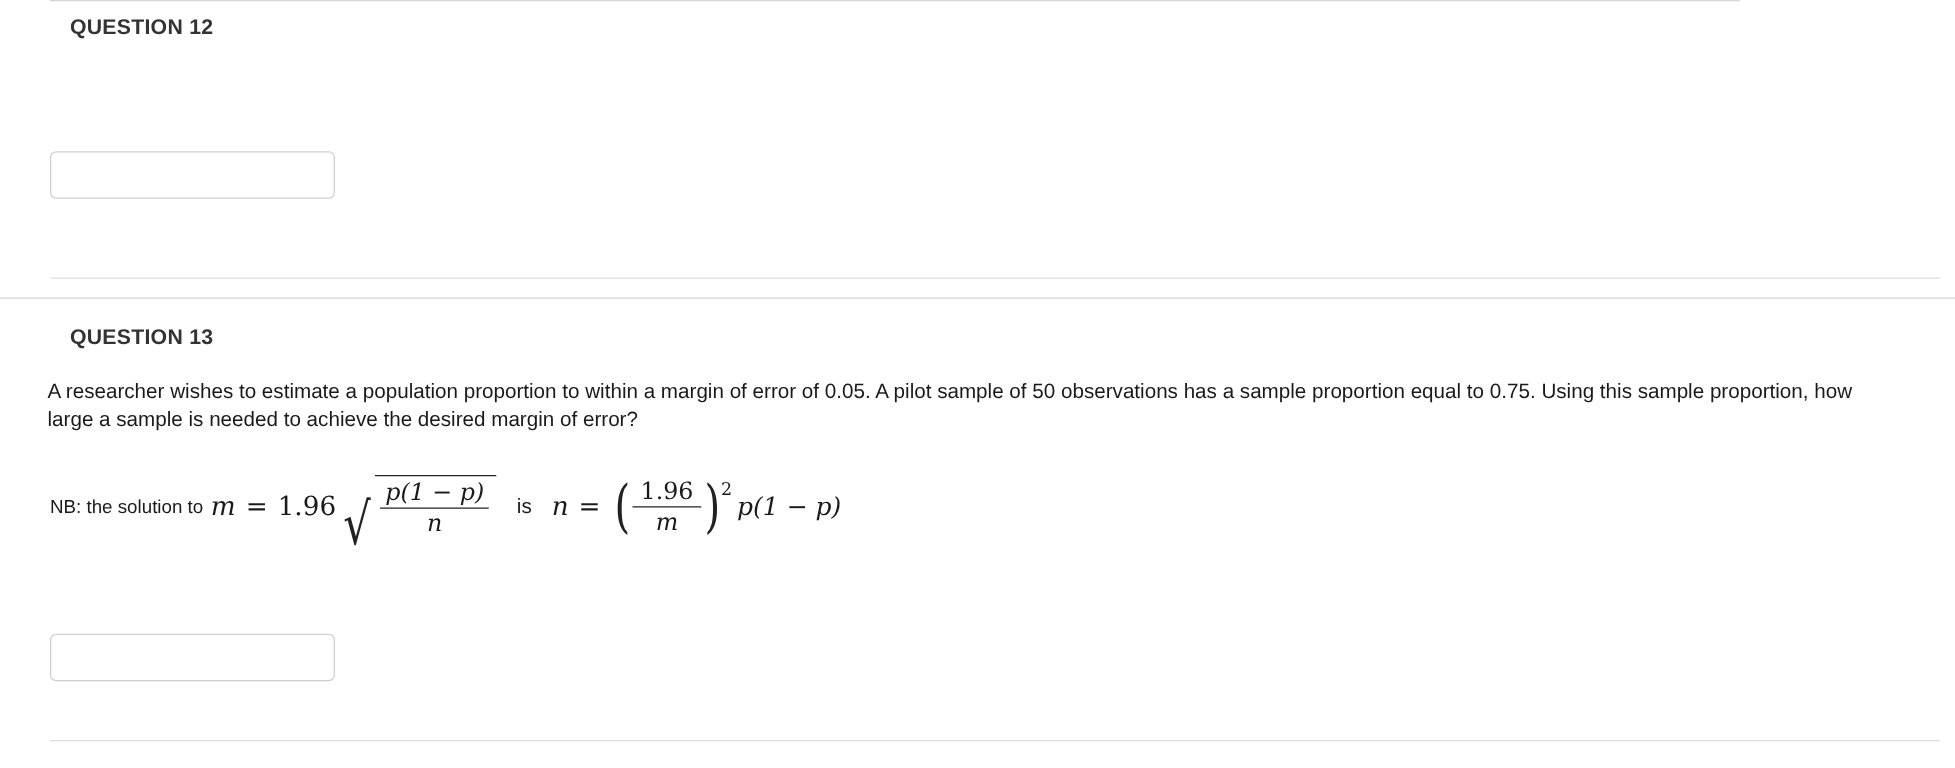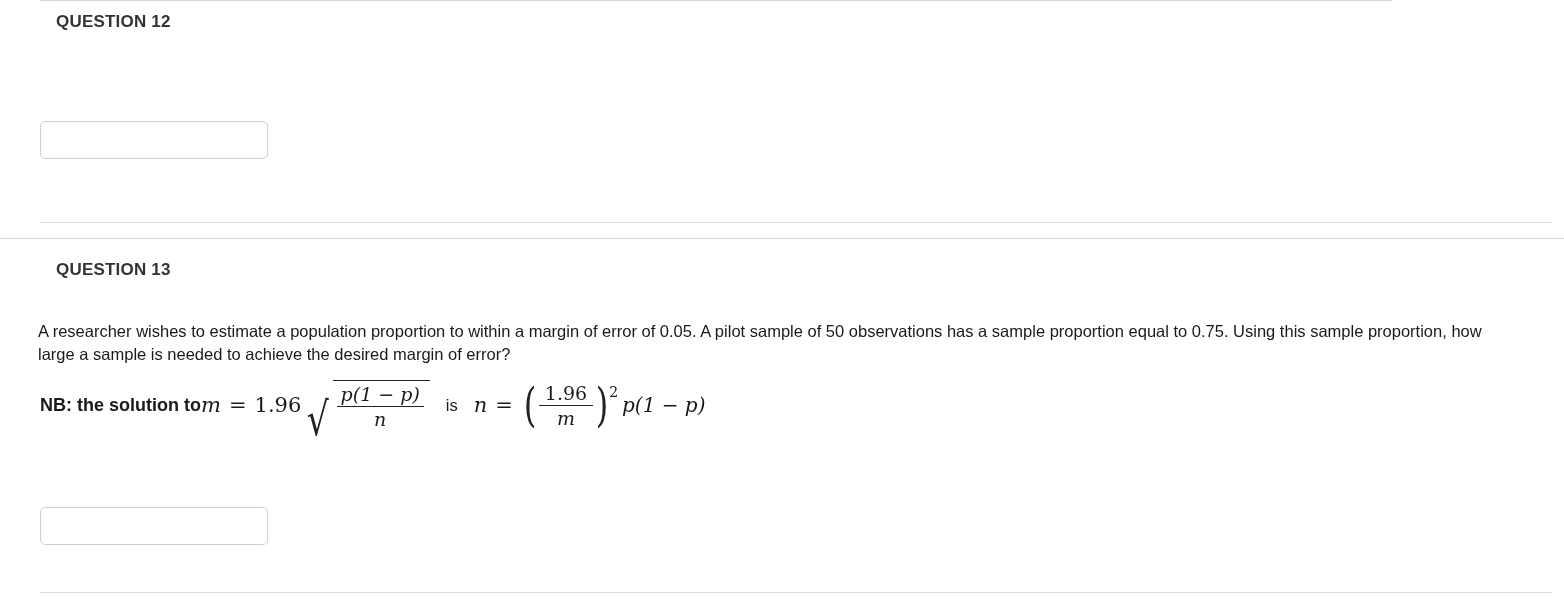--- a/index.html
+++ b/index.html
@@ -66,29 +66,29 @@
 
   
   #q12-title { position: absolute; left: 56px; top: 12px; }
   #q12-text  { position: absolute; left: 38px; top: 67px; width: 1460px; }
   #q12-input { position: absolute; left: 40px; top: 121px; }
   #q12-rule  { position: absolute; left: 40px; top: 222px; width: 1512px; }
   #q12-rule-full { position: absolute; left: 0px; top: 238px; width: 1564px; }
 
   
   #q13-title { position: absolute; left: 56px; top: 260px; }
-  #q13-text  { position: absolute; left: 38px; top: 320px; width: 1470px; }
+  #q13-text  { position: absolute; left: 38px; top: 302px; width: 1470px; }
   #q13-formula-row { position: absolute; left: 40px; top: 380px; display: flex; align-items: center; }
   #q13-input { position: absolute; left: 40px; top: 507px; }
   #q13-rule  { position: absolute; left: 40px; top: 592px; width: 1512px; }
   .nb-label {
-    font-size: 18px;
+    font-size: 15px;
     font-family: "Liberation Sans", sans-serif;
     color: #1a1a1a;
-    font-weight: bold;
+    margin-right: 6px;
   }
   .mvar { font-size: 21px; font-family: "DejaVu Serif", serif; font-style: italic; }
   .mnum { font-size: 21px; font-family: "DejaVu Serif", serif; font-style: normal; }
   .meq  { font-size: 21px; font-family: "DejaVu Serif", serif; font-style: normal; margin: 0 8px; }
   .connector { font-size: 16.5px; font-family: "Liberation Sans", sans-serif; margin: 0 16px; }
 
   
   .sqrt {
     display: inline-flex;
     align-items: stretch;

